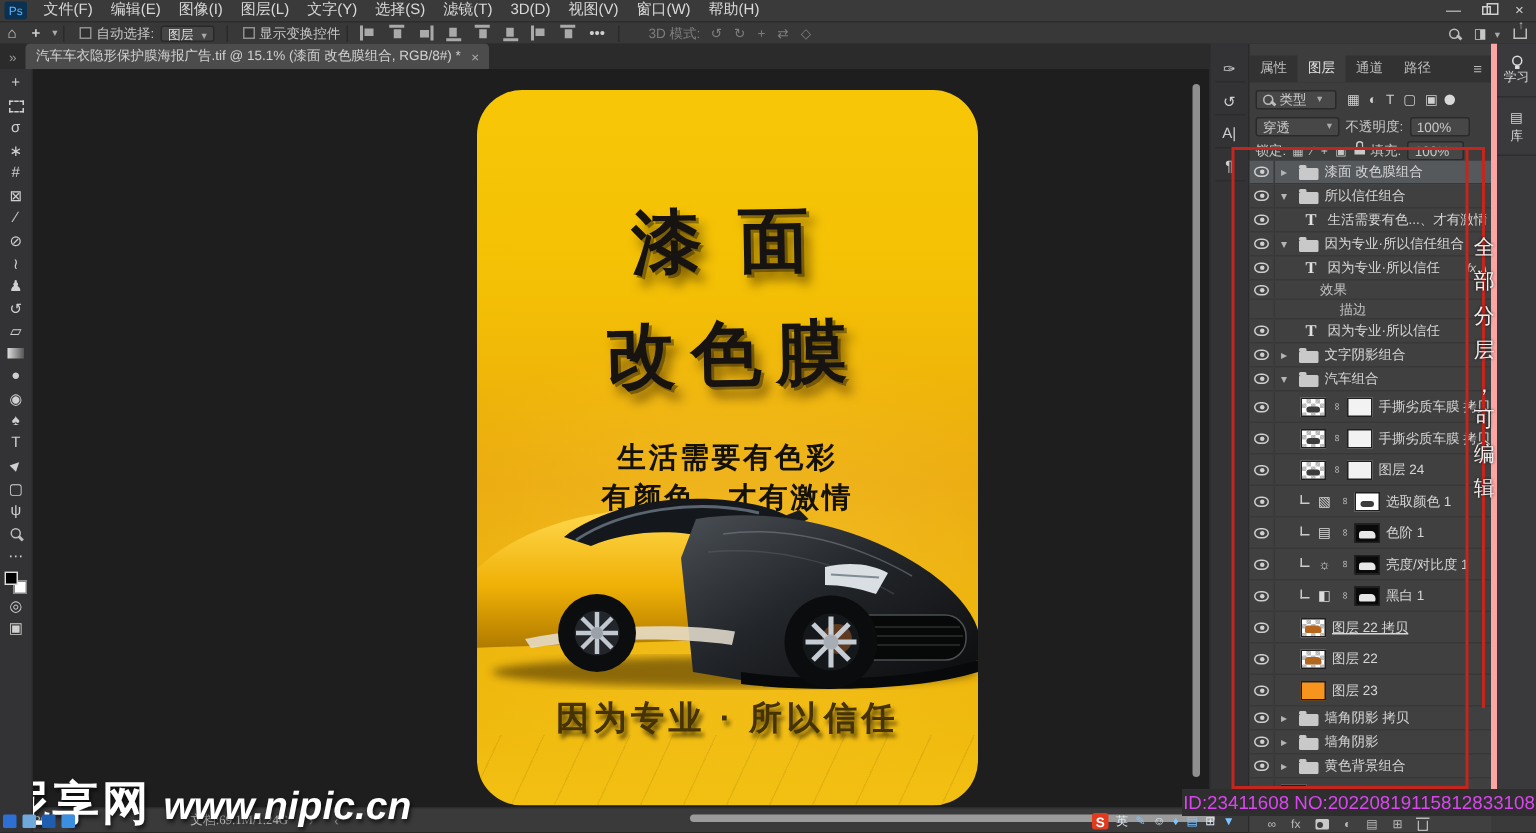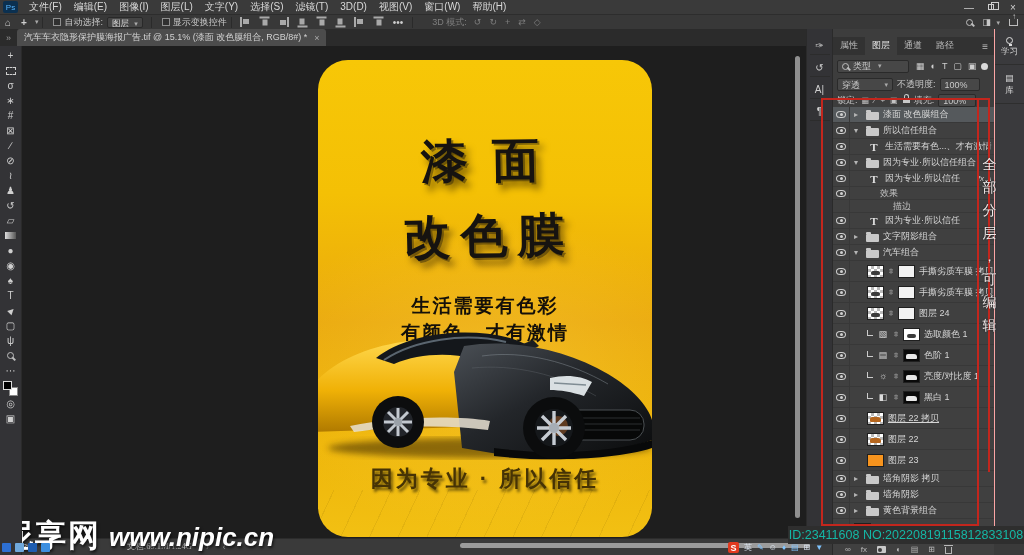--- a/index.html
+++ b/index.html
@@ -74,21 +74,21 @@
   .nd-ico { width:20px; height:18px; display:flex; align-items:center; justify-content:center; color:#cfcfcf; font-size:10px; border-bottom:1px solid #2c2c2c; }
 
   
   .rightpanel { position:absolute; left:832px; top:29px; width:162px; bottom:0; background:#3d3d3d; border-left:1px solid #2a2a2a; z-index:10; font-size:9px; }
   .ptabs { position:absolute; left:0; top:8px; right:0; height:18px; background:#323232; display:flex; align-items:flex-end; }
   .ptab { padding:3px 7px; color:#bdbdbd; }
   .ptab.active { background:#3d3d3d; color:#e4e4e4; }
   .ptab-menu { margin-left:auto; padding:0 6px 3px; color:#bbb; font-size:10px; }
   .prow { position:absolute; left:0; right:0; display:flex; align-items:center; color:#c9c9c9; }
   .filter-row { top:28px; height:18px; padding:0 4px; gap:3px; }
-  .kind-box { display:flex; align-items:center; gap:4px; background:#474747; border:1px solid #2a2a2a; border-radius:2px; height:13px; padding:0 4px; width:72px; }
+  .kind-box { display:flex; align-items:center; gap:4px; background:#474747; border:1px solid #2a2a2a; border-radius:2px; height:13px; padding:0 4px; width:54px; }
   .fico { font-size:9px; color:#cfcfcf; }
   .ftoggle { width:7px; height:7px; border-radius:50%; background:#d9d9d9; margin-left:2px; }
   .blend-row { top:47px; height:16px; padding:0 4px; gap:4px; }
   .sel-box { background:#474747; border:1px solid #2a2a2a; border-radius:2px; height:13px; line-height:12px; padding:0 4px; }
   .blend-sel { width:56px; }
   .opacity-box { width:40px; }
   .lock-row { top:64px; height:14px; padding:0 4px; gap:4px; }
   .lockico { font-size:8px; color:#c4c4c4; }
   .i-lock { width:7px; height:5px; background:#c9c9c9; position:relative; display:inline-block; margin-top:2px; }
   .i-lock::before { content:""; position:absolute; top:-4px; left:1px; width:3px; height:3px; border:1px solid #c9c9c9; border-bottom:none; border-radius:3px 3px 0 0; }
@@ -125,42 +125,42 @@
   .fxtag { margin-left:auto; padding-right:3px; font-style:italic; font-size:8px; color:#cfcfcf; display:flex; gap:3px; align-items:center; flex:none; }
 
   
   .lfooter { position:absolute; left:845px; top:544px; width:130px; height:11px; display:flex; gap:10px; align-items:center; z-index:30; color:#b9b9b9; font-size:8px; }
   .i-maskicon { width:9px; height:7px; background:#c9c9c9; border-radius:1px; position:relative; }
   .i-maskicon::after { content:""; position:absolute; left:1.5px; top:1.5px; width:4px; height:4px; border-radius:50%; background:#3d3d3d; }
   .i-trash { width:7px; height:7px; border:1px solid #b9b9b9; border-top:none; border-radius:0 0 1px 1px; position:relative; margin-top:2px; }
   .i-trash::before { content:""; position:absolute; top:-2px; left:-2px; width:9px; height:1px; background:#b9b9b9; }
 
   
-  .fardock { position:absolute; left:994px; top:29px; width:30px; bottom:17px; background:#3a3a3d; border-left:1px solid #fca5a5; z-index:10; font-size:8.5px; color:#d6d6d6; }
+  .fardock { position:absolute; left:994px; top:29px; width:30px; bottom:17px; background:#3a3a3d; border-left:4px solid #fca5a5; z-index:10; font-size:8.5px; color:#d6d6d6; }
   .fd-item { display:flex; flex-direction:column; align-items:center; gap:2px; padding:8px 0 6px; border-bottom:1px solid #2e2e2e; }
   .i-bulb { width:7px; height:7px; border:1px solid #ddd; border-radius:50%; position:relative; }
   .i-bulb::after { content:""; position:absolute; left:1.5px; bottom:-3px; width:3px; height:2px; background:#ddd; }
 
   
   .ann { position:absolute; z-index:40; pointer-events:none; }
   .ann-rect { left:821px; top:98px; width:158px; height:428px; border:2px solid #c3261d; }
   .ann-hline { left:977px; top:98px; width:13px; height:2px; background:#c3261d; }
   .ann-vline { left:988px; top:98px; width:2px; height:374px; background:#c3261d; }
   .ann-text { left:981px; top:156px; width:17px; display:flex; flex-direction:column; align-items:center; gap:5px; font-size:14px; color:#f2ecec; text-shadow:0 0 2px rgba(0,0,0,.8); }
 
   
   .statusbar { position:absolute; left:0; top:538px; width:1024px; height:17px; background:#3a3a3a; border-top:1px solid #2c2c2c; z-index:5; font-size:8.5px; color:#bdbdbd; display:flex; align-items:center; }
   .sb-zoom { margin-left:6px; }
   .sb-doc { margin-left:92px;font-family:Liberation Serif, serif; }
   .sb-arrow { margin-left:14px; color:#9a9a9a; }
   .hscroll { position:absolute; left:460px; top:543px; width:350px; height:5px; background:#9b9b9b; border-radius:3px; z-index:6; }
   .watermark { position:absolute; left:2px; top:515px; z-index:8; color:#fff; white-space:nowrap; text-shadow:1px 2px 3px rgba(0,0,0,.7); display:flex; align-items:baseline; gap:8px; }
   .wm-brand { font-size:31px; font-weight:900; letter-spacing:2px; }
   .wm-url { font-size:26px; font-weight:bold; font-style:italic; }
-  .idbar { position:absolute; left:788px; top:526px; width:236px; height:18px; background:#2e2e2e; z-index:25; color:#14b8a6; font-size:12.5px; display:flex; align-items:center; justify-content:center; white-space:nowrap; }
+  .idbar { position:absolute; left:788px; top:526px; width:236px; height:18px; background:#2e2e2e; z-index:25; color:#d946ef; font-size:12.5px; display:flex; align-items:center; justify-content:center; white-space:nowrap; }
   .imebar { position:absolute; left:728px; top:541px; height:13px; display:flex; align-items:center; gap:5px; z-index:30; font-size:8px; }
   .ime-s { width:11px; height:11px; background:#e23a1f; color:#fff; font-weight:bold; border-radius:2px; display:flex; align-items:center; justify-content:center; font-size:9px; }
   .ime-g { color:#dfe9f5; }
   .ime-b { color:#7fc4ff; }
   .tray-left { position:absolute; left:2px; top:543px; display:flex; gap:4px; z-index:30; }
   .tray-sq { width:9px; height:9px; border-radius:1px; }
 </style>
 </head>
 <body>
 

